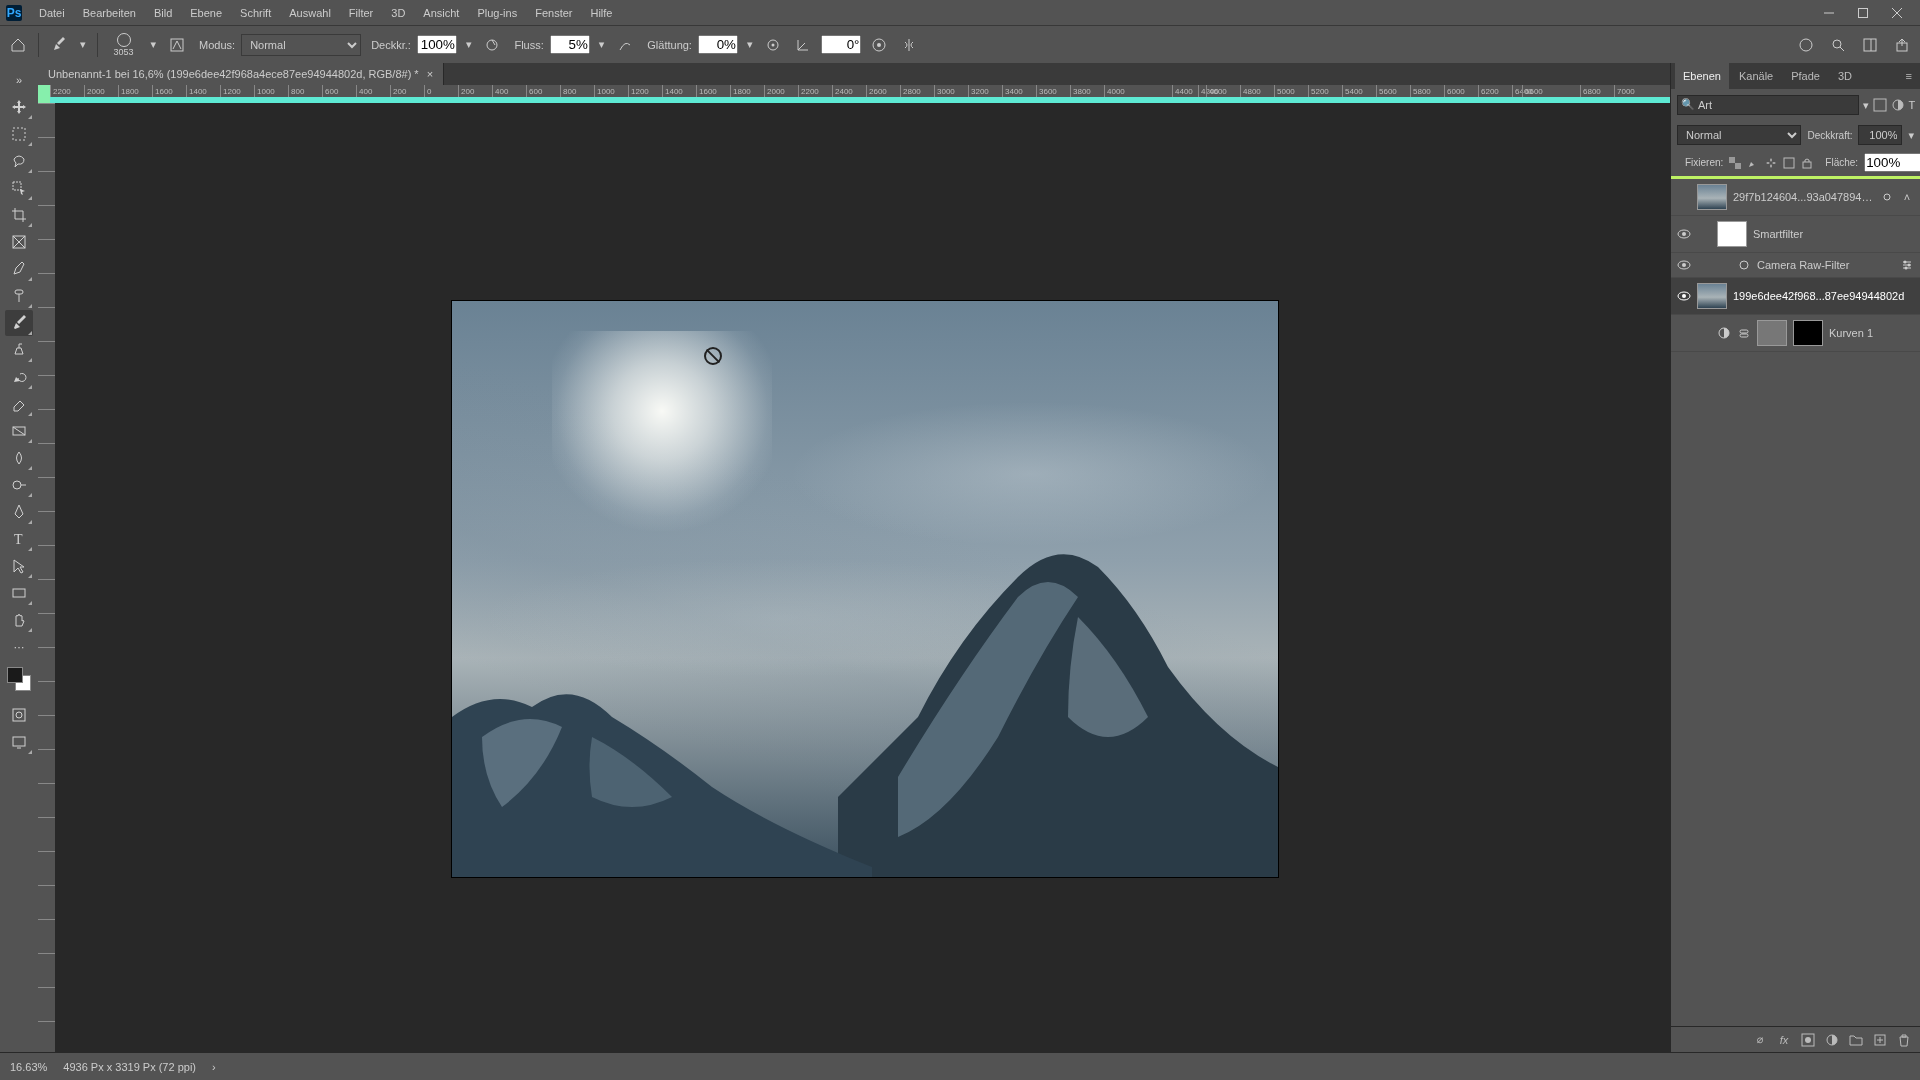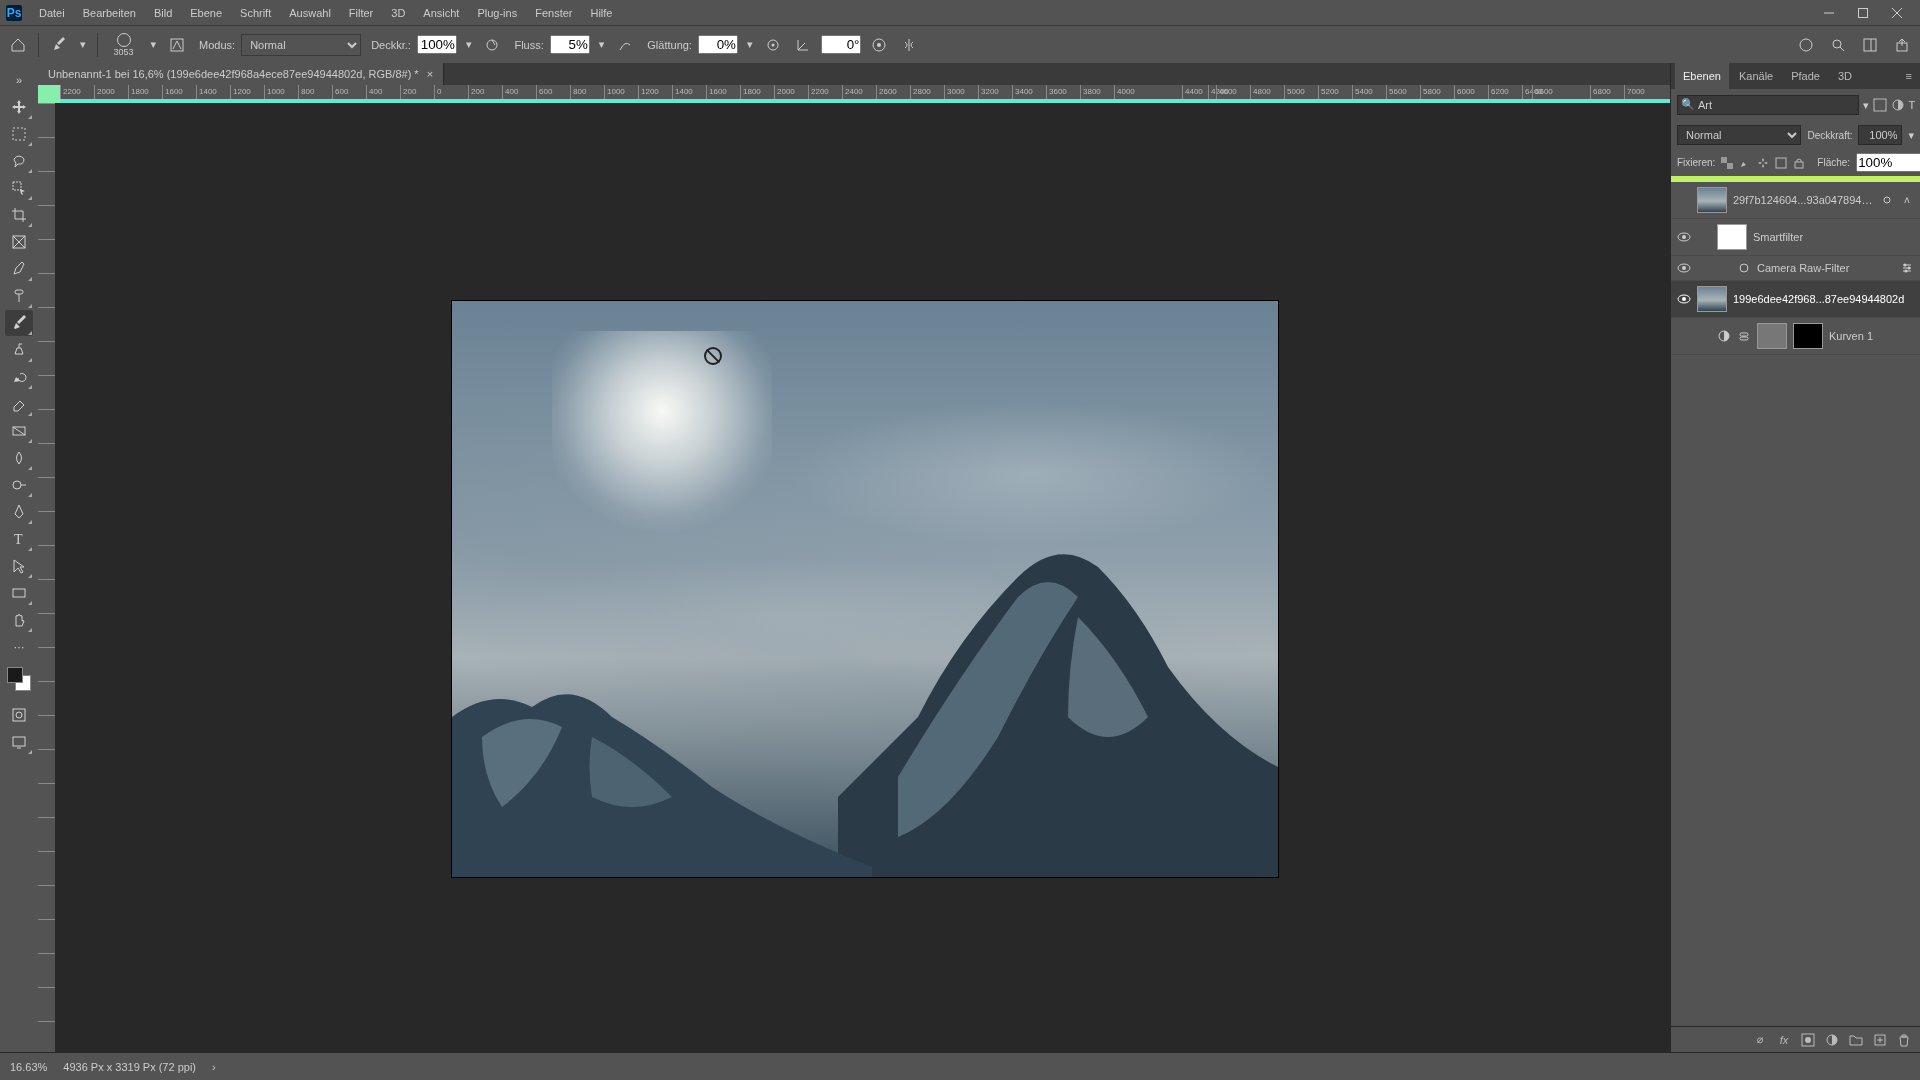--- a/index.html
+++ b/index.html
@@ -29,21 +29,21 @@
 .toolbar .tool.active { background: #3d3d3d; }
 .toolbar .tri { position:absolute; right:1px; bottom:1px; width:0;height:0;border-left:4px solid transparent;border-bottom:4px solid #aaa; }
 .toolbar .swatches { margin-top: 6px; width:24px;height:24px; position:relative; }
 .toolbar .swatches .fg { position:absolute; left:0; top:0; width:16px;height:16px; background:#1a1a1a; border:1px solid #888; }
 .toolbar .swatches .bg { position:absolute; right:0; bottom:0; width:16px;height:16px; background:#fff; border:1px solid #888; }
 
 .doc-area { flex: 1; background: #86efac; position: relative; display:flex; flex-direction:column; }
 .tabbar { height: 22px; background: #3a3a3a; display:flex; align-items:stretch; }
 .tabbar .tab { background: #535353; padding: 0 10px; display:flex; align-items:center; font-size:11px; border-right:1px solid #282828; }
 .tabbar .tab .close { margin-left:8px; cursor:pointer; }
-.ruler-h { height: 18px; background: #535353; border-bottom:4px solid #5eead4; position:relative; overflow:hidden; font-size:8px; color:#bbb; margin-left:22px; }
+.ruler-h { height: 18px; background: #535353; border-bottom:6px solid #5eead4; position:relative; overflow:hidden; font-size:8px; color:#bbb; margin-left:12px; }
 .ruler-h .tick { position:absolute; top:0; height:18px; border-left:1px solid #888; padding-left:2px; padding-top:2px; }
 .ruler-v { width:18px; background:#535353; border-right:1px solid #282828; position:absolute; left:0; top:40px; bottom:0; overflow:hidden; }
 .ruler-v .tick { position:absolute; left:0; width:18px; border-top:1px solid #888; font-size:8px; color:#bbb; writing-mode:vertical-rl; padding-top:2px; }
 .canvas-wrap { position:absolute; left:18px; top:40px; right:0; bottom:0; background:#282828; overflow:hidden; }
 .canvas { position:absolute; left:396px; top:198px; width:826px; height:576px; background: linear-gradient(180deg, #6a8294 0%, #8fa0ac 45%, #a9b3b7 62%, #3a4f5e 100%); box-shadow: 0 0 0 1px #000; }
 .sun { position:absolute; left:100px; top:30px; width:220px; height:200px; background: radial-gradient(circle at 50% 40%, rgba(255,255,250,0.95) 0%, rgba(255,255,250,0.6) 30%, rgba(230,236,238,0.1) 65%, transparent 75%); }
 .clouds { position:absolute; inset:0; background:
   radial-gradient(ellipse 400px 120px at 70% 30%, rgba(210,218,222,0.35), transparent 60%),
   radial-gradient(ellipse 500px 100px at 40% 55%, rgba(190,200,205,0.25), transparent 60%),
   linear-gradient(200deg, transparent 40%, rgba(110,130,145,0.2) 60%, transparent 75%);
@@ -60,21 +60,21 @@
 .panel-tabs .ptab.active { background:#535353; color:#eee; }
 .panel-search { padding:6px; display:flex; gap:4px; align-items:center; }
 .panel-search input { flex:1; background:#3a3a3a; border:1px solid #282828; color:#ccc; height:20px; padding:0 18px 0 6px; font-size:11px; }
 .panel-search .srch-wrap { position:relative; flex:1; }
 .panel-search .srch-wrap .mag { position:absolute; left:4px; top:3px; font-size:11px; }
 .panel-search .ico { width:18px;height:18px; display:flex;align-items:center;justify-content:center; cursor:pointer; }
 .panel-row { padding: 4px 6px; display:flex; align-items:center; gap:6px; font-size:11px; }
 .panel-row select, .panel-row input { background:#3a3a3a; border:1px solid #282828; color:#ccc; height:20px; font-size:11px; padding:0 4px; }
 .panel-row .lbl { font-size:10px; }
 .panel-row .pct { width:44px; text-align:right; }
-.lock-row { padding:4px 6px; display:flex; align-items:center; gap:6px; font-size:10px; border-bottom:6px solid #bef264; }
+.lock-row { padding:4px 14px; display:flex; align-items:center; gap:6px; font-size:10px; border-bottom:3px solid #bef264; }
 .lock-row .ico { width:16px;height:16px;display:flex;align-items:center;justify-content:center;cursor:pointer; }
 .layers-list { flex:1; overflow:auto; }
 .layer { display:flex; align-items:center; padding:5px 6px; gap:6px; border-bottom:1px solid #494949; font-size:11px; }
 .layer.selected { background:#404040; color:#fff; }
 .layer .vis { width:14px;height:14px;display:flex;align-items:center;justify-content:center;cursor:pointer; }
 .layer .indent { width:14px; }
 .layer .thumb { width:30px;height:26px;background:#777;border:1px solid #999;flex-shrink:0;background-size:cover; }
 .layer .thumb.white { background:#fff; }
 .layer .thumb.mask { background:#000; }
 .layer .name { flex:1; white-space:nowrap; overflow:hidden; text-overflow:ellipsis; }

